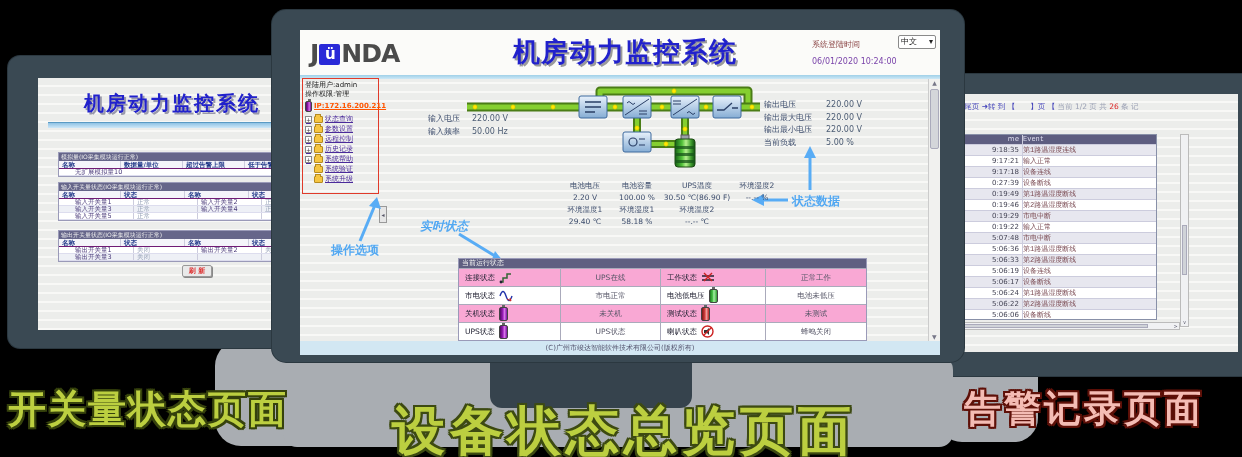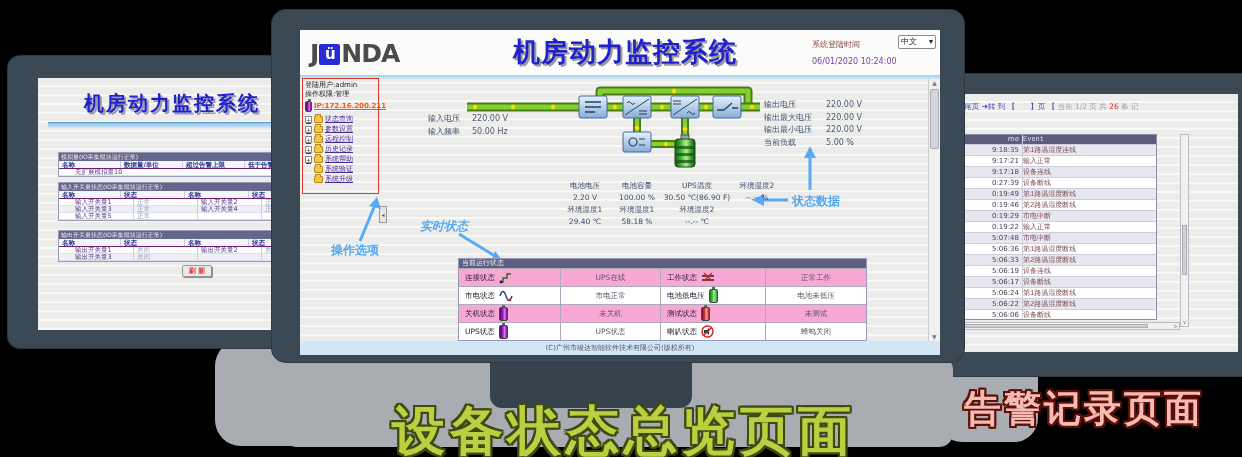--- a/index.html
+++ b/index.html
@@ -545,15 +545,16 @@
 
     <div class="t c-scroll">
       <span>▲</span>
       <div class="thumb"></div>
       <span style="position:absolute;bottom:1px;left:3px">▼</span>
     </div>
 
     <div class="t c-foot">(C)广州市竣达智能软件技术有限公司(版权所有)</div>
   </div>
 
+  <div class="cap cap-l">开关量状态页面</div>
   <div class="cap cap-c">设备状态总览页面</div>
   <div class="cap cap-r">告警记录页面</div>
 </div>
 
 </body></html>

